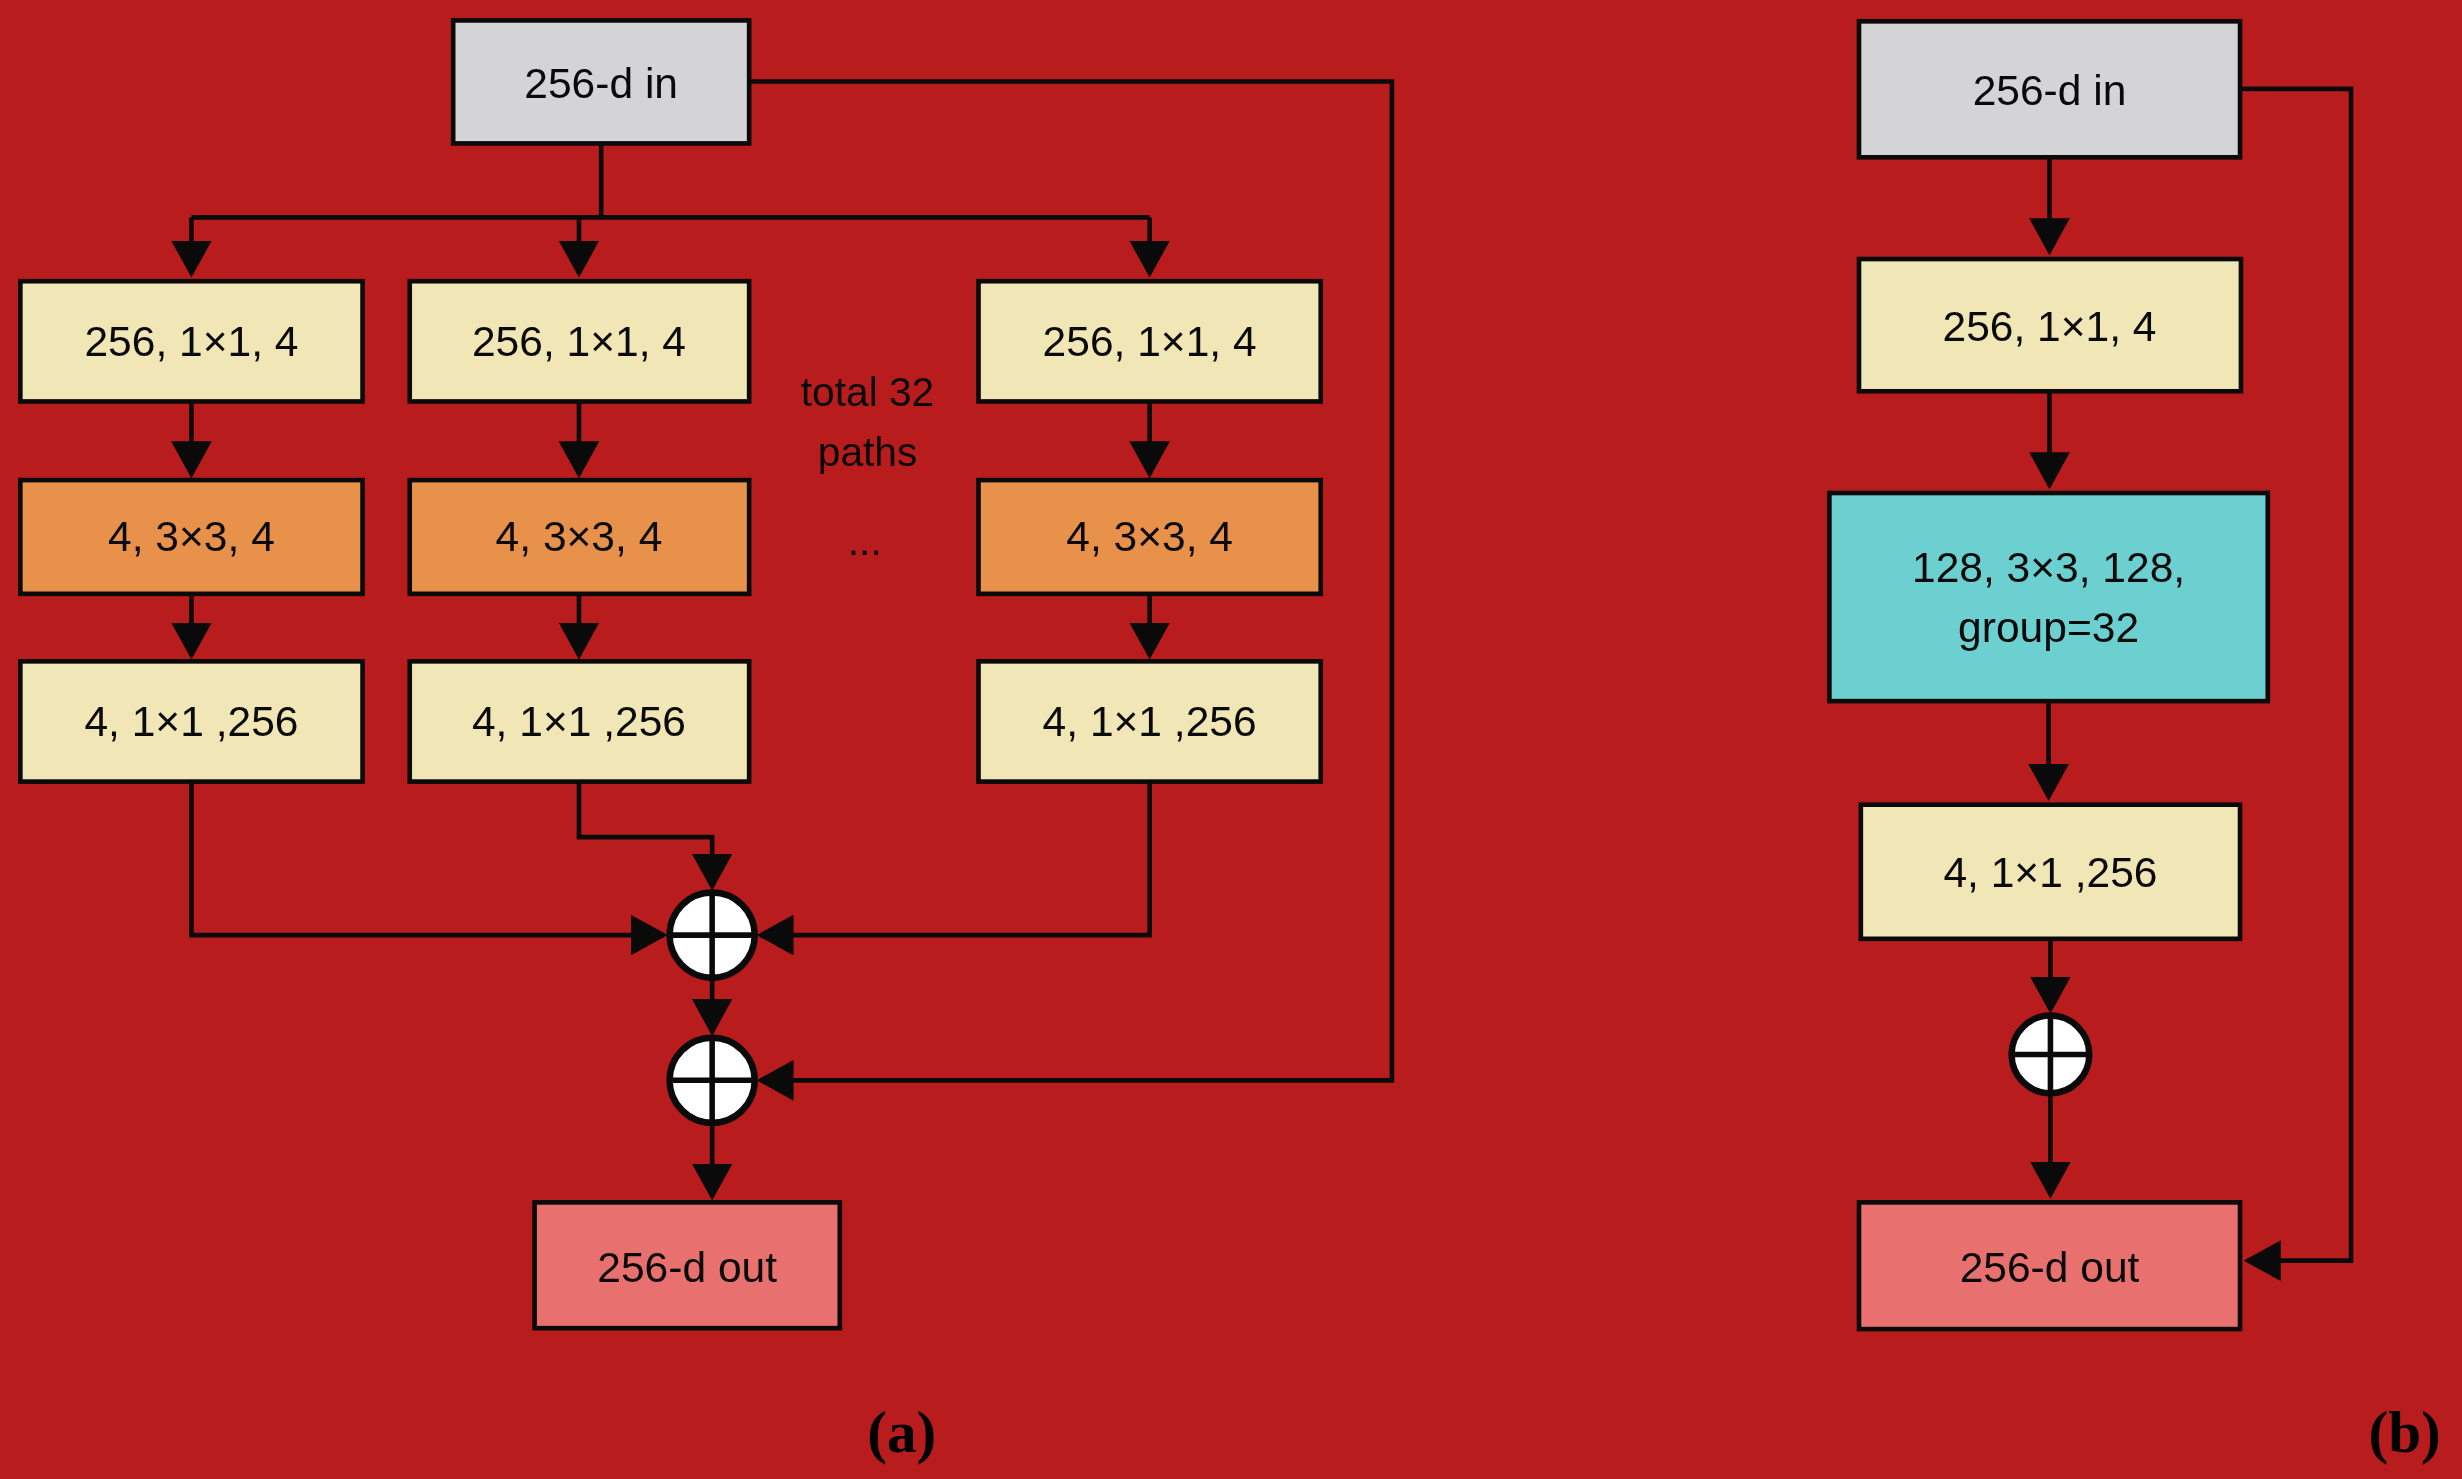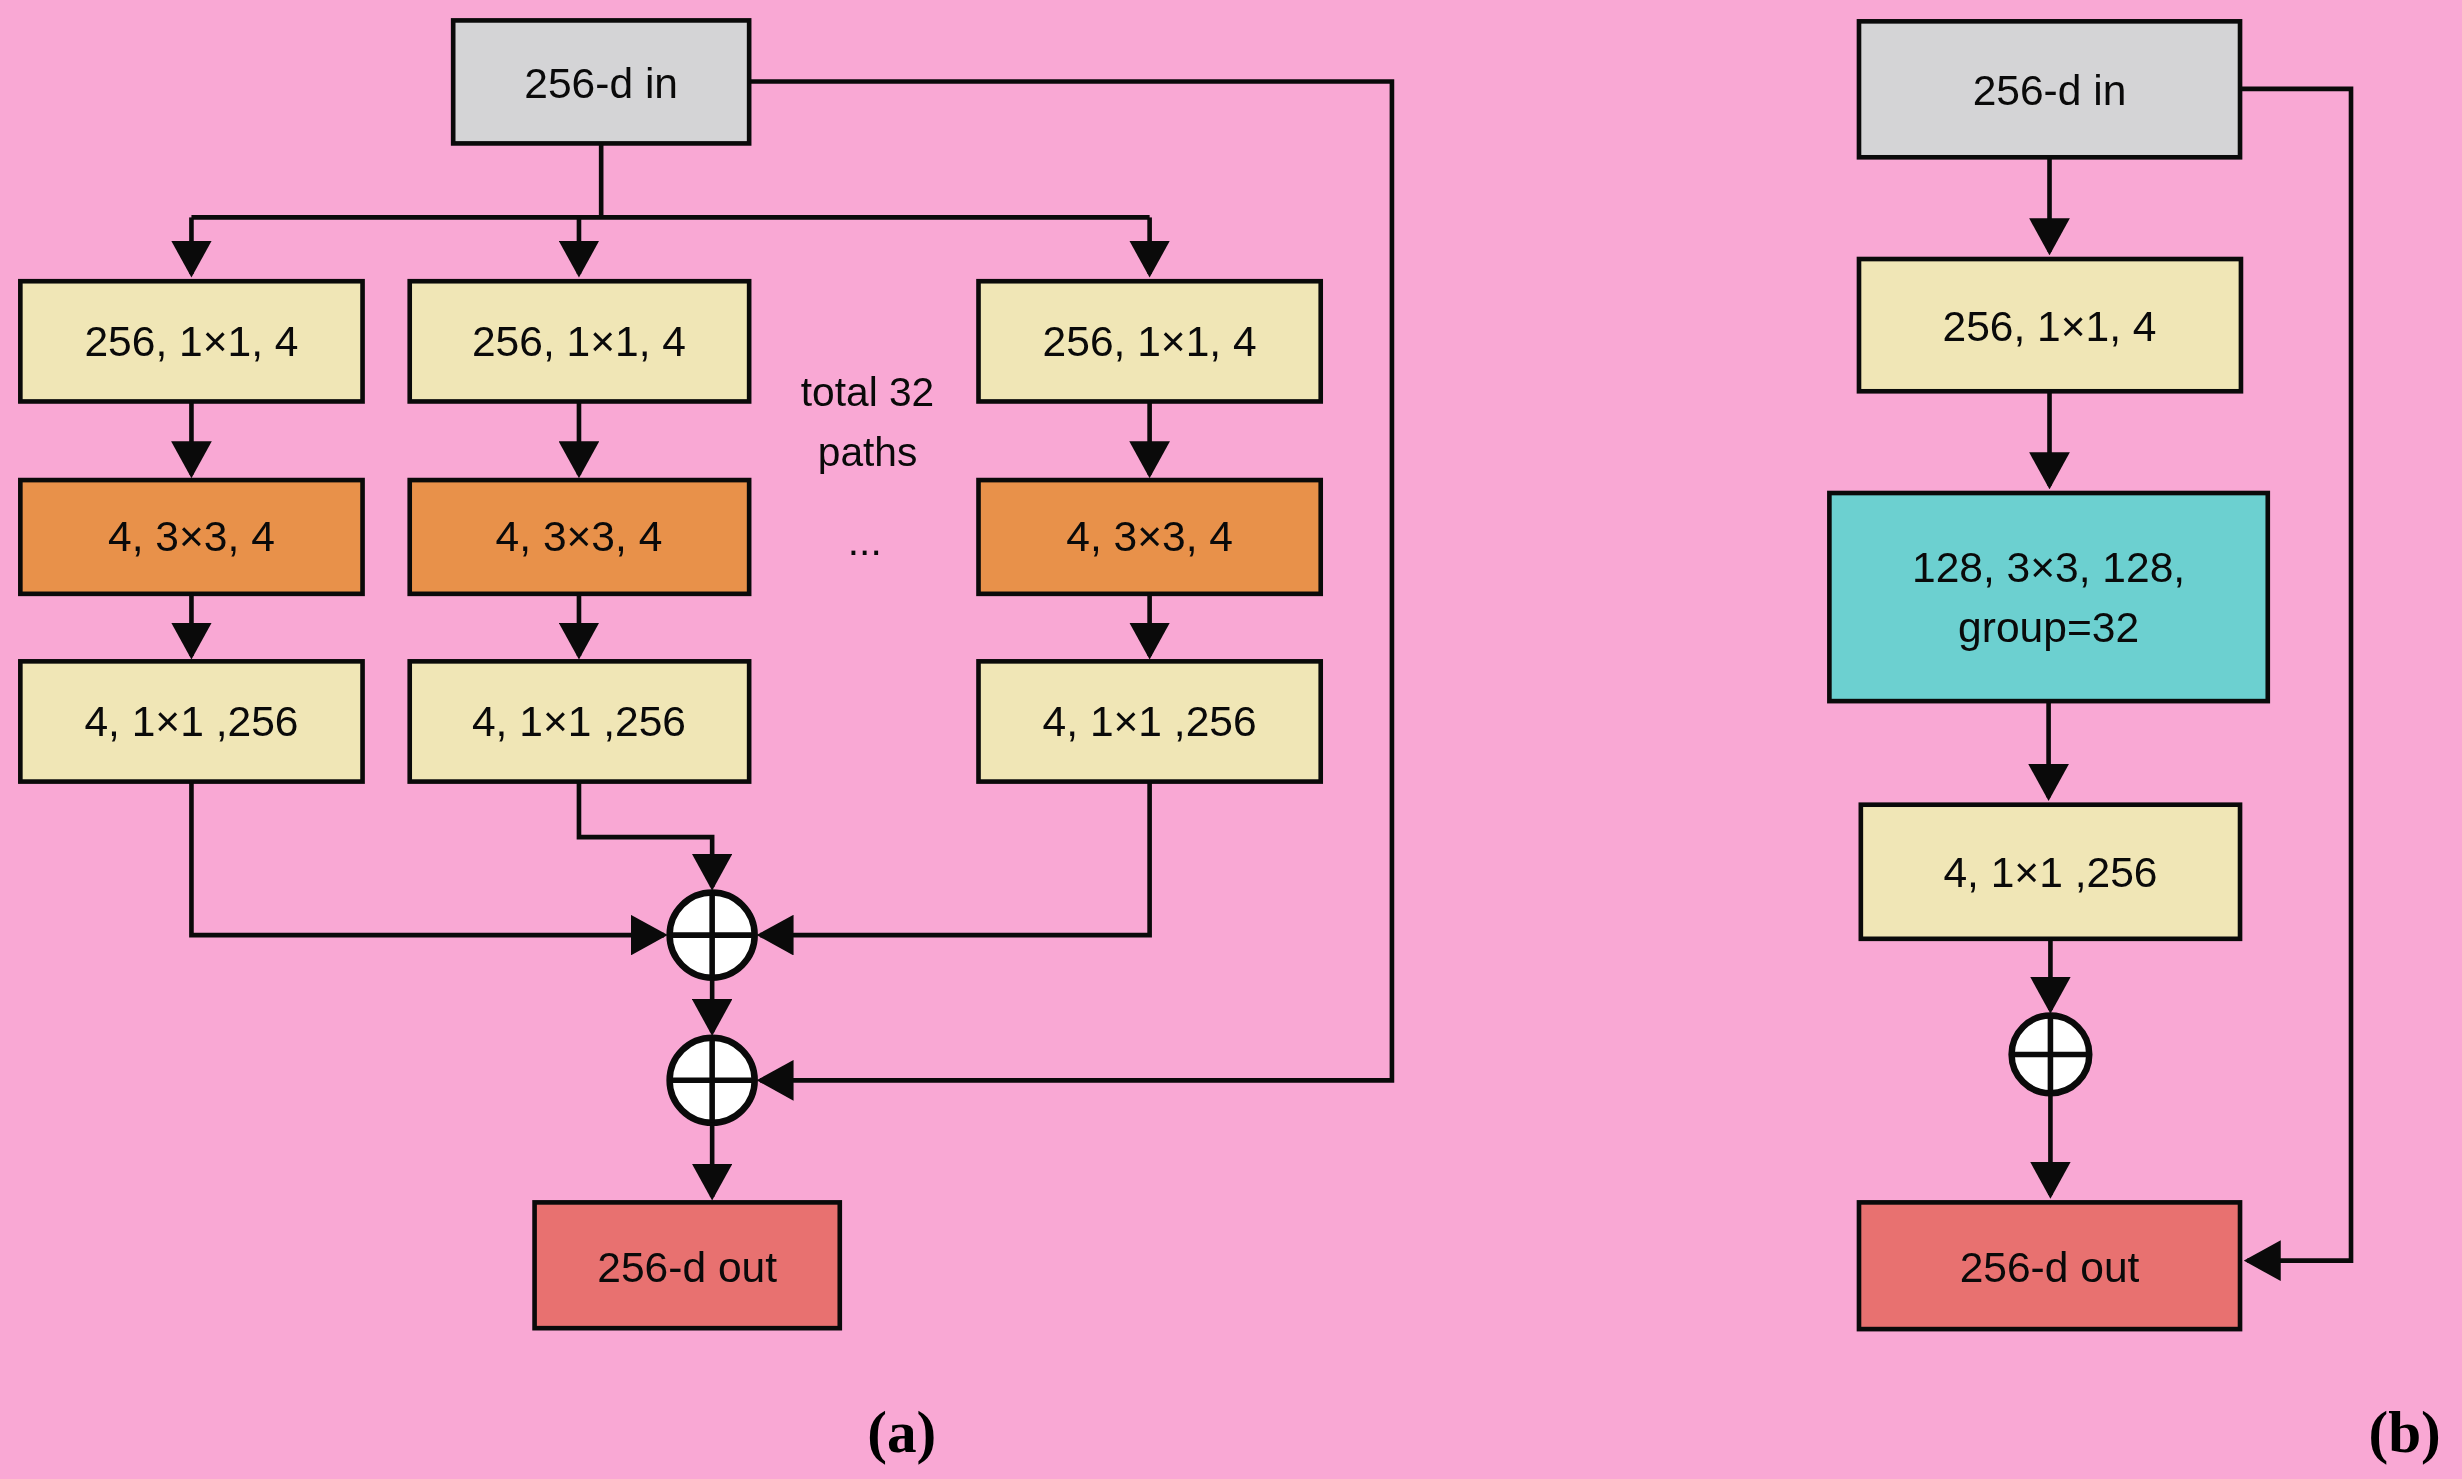--- a/index.html
+++ b/index.html
@@ -1,17 +1,17 @@
 <!DOCTYPE html>
 <html style="font-size:15px"><head>
 <meta charset="utf-8">
 <style>
   html, body { margin: 0; padding: 0; background: #ffffff; }
   .figure-wrap {
-    width: 2462px; height: 1479px; background: #f9a8d4;
+    width: 2462px; height: 1479px; background: #b91c1c;
     font-family: "Liberation Sans", sans-serif;
     position: relative;
   }
   svg { display: block; }
   .box-label {
     font-family: "Liberation Sans", sans-serif;
     font-size: 46px; fill: #0a0a0a;
     text-anchor: middle; dominant-baseline: central;
   }
   .note-label {

